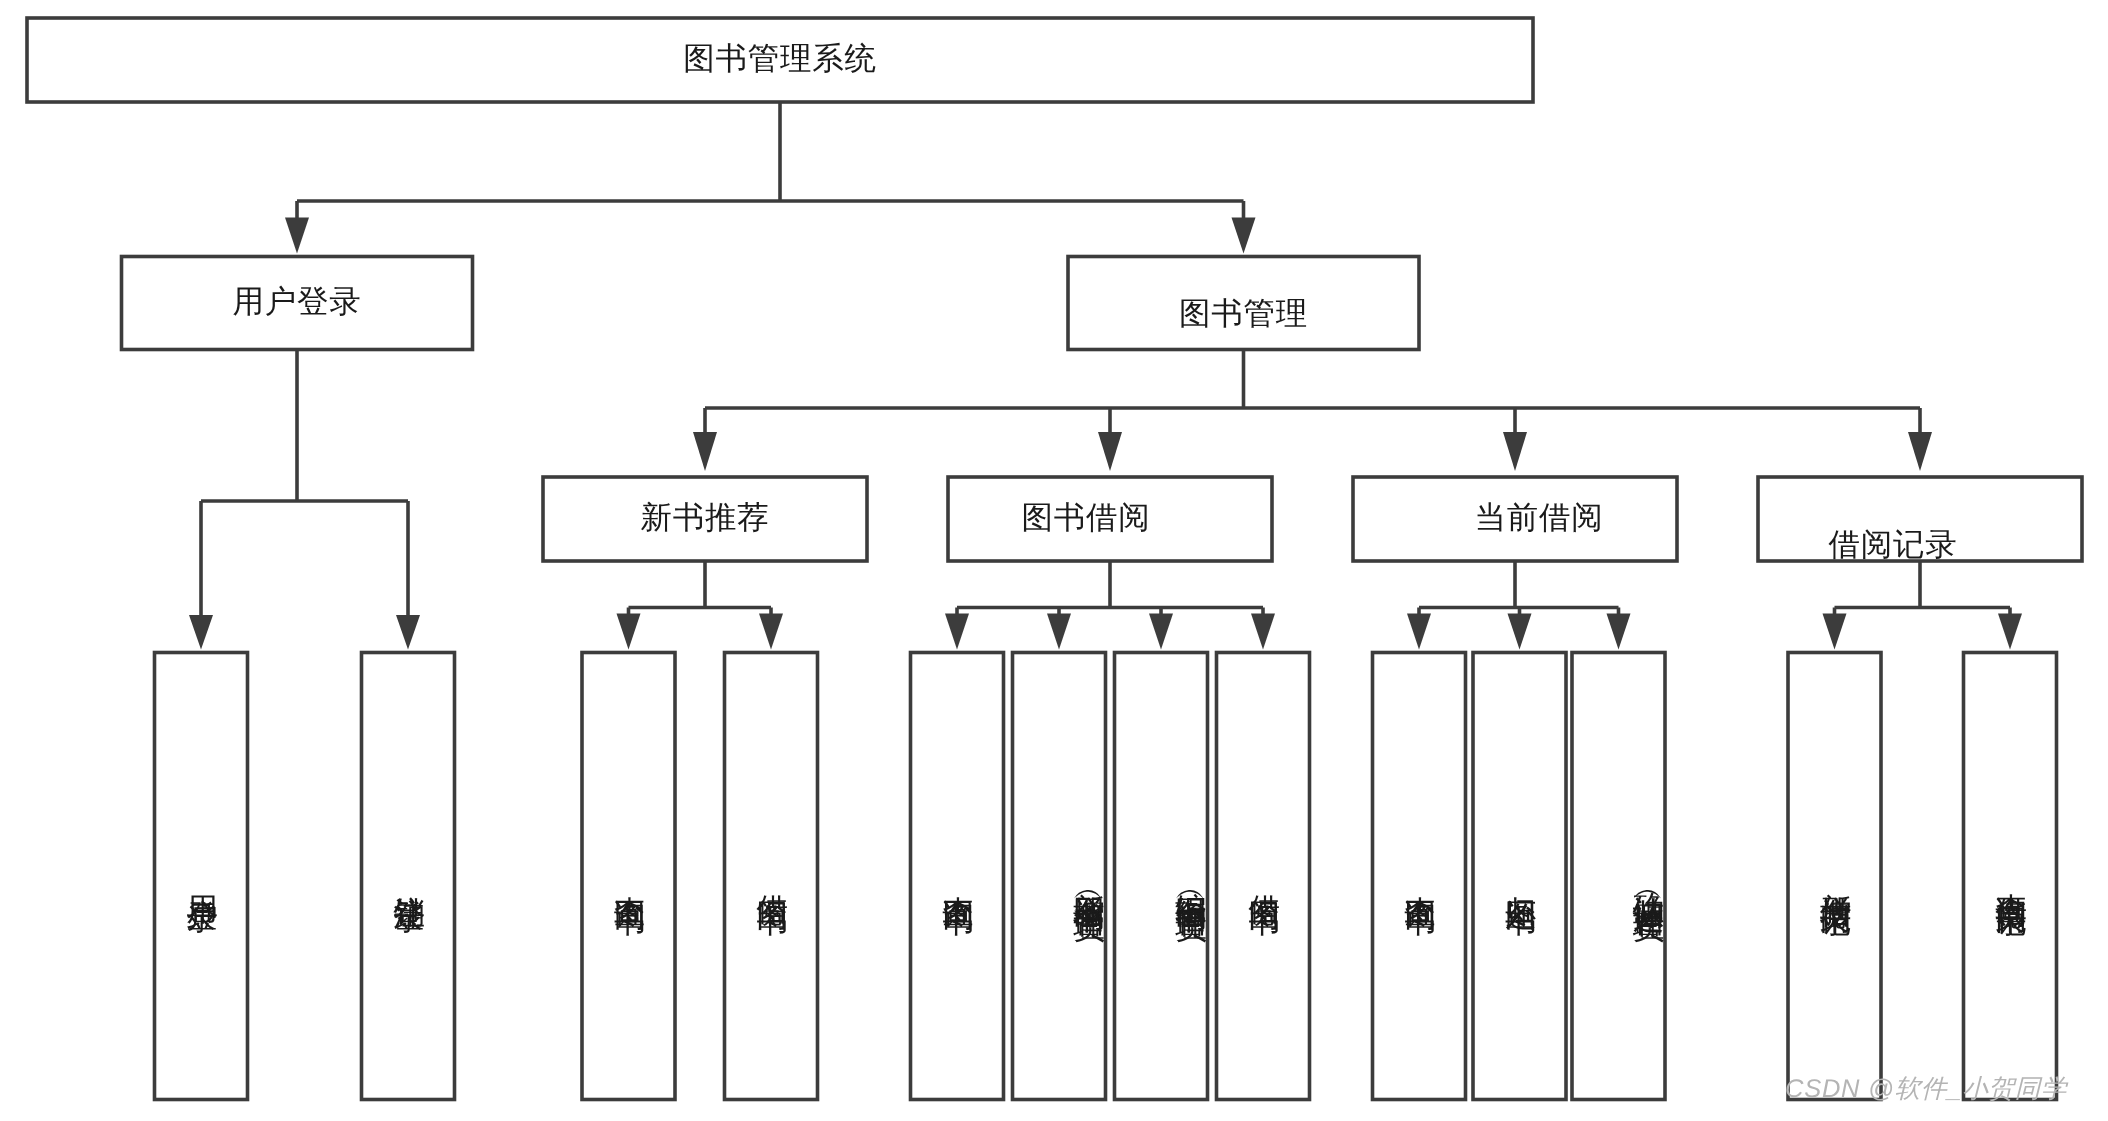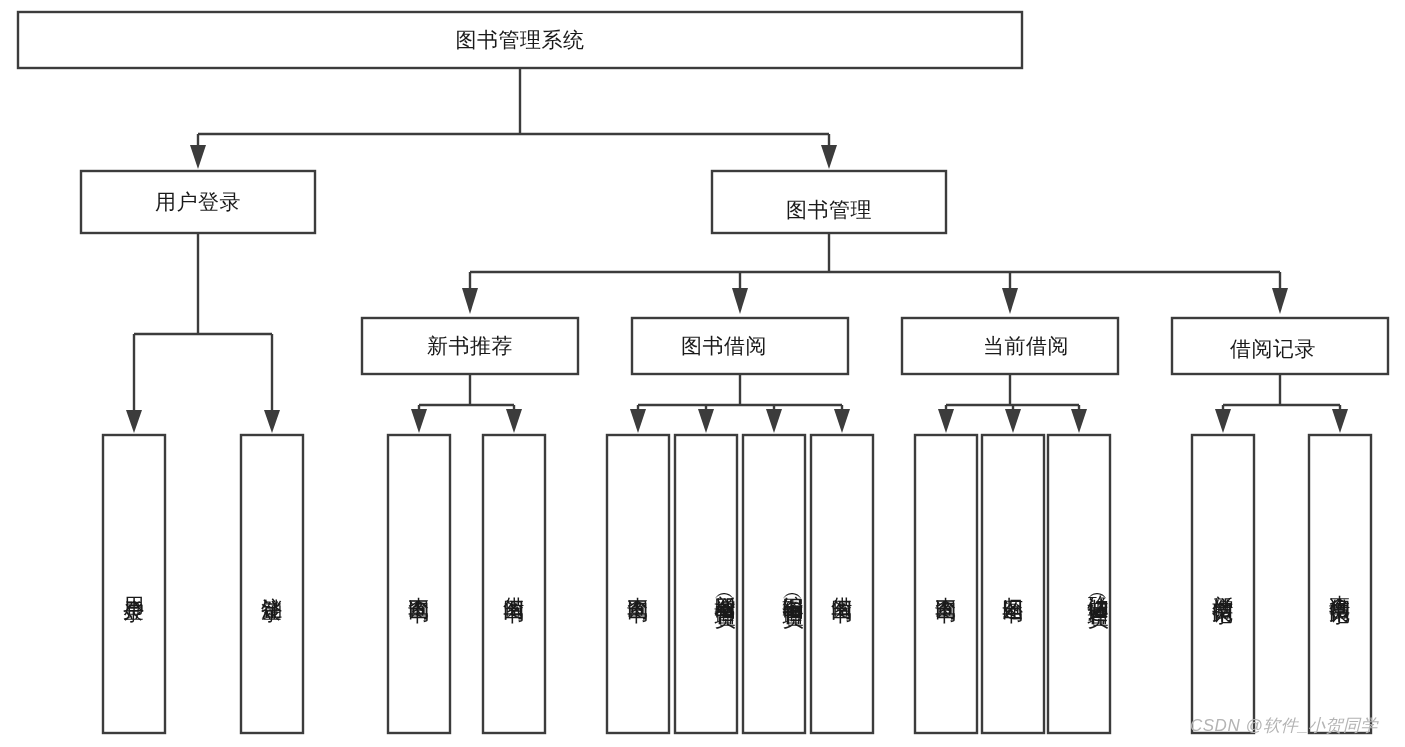--- a/index.html
+++ b/index.html
@@ -186,21 +186,21 @@
   </svg>
 
   <div class="node-label-h" style="left:18px; top:12px; width:1004px; height:56px;border-radius:15px;">图书管理系统</div>
 
   <div class="node-label-h" style="left:81px; top:171px; width:234px; height:62px;">用户登录</div>
   <div class="node-label-h" style="left:712px; top:171px; width:234px; height:78px;">图书管理</div>
 
   <div class="node-label-h" style="left:362px; top:318px; width:216px; height:56px;">新书推荐</div>
   <div class="node-label-h" style="left:632px; top:318px; width:184px; height:56px;">图书借阅</div>
   <div class="node-label-h" style="left:902px; top:318px; width:216px; height:56px;padding-left:16px;">当前借阅</div>
-  <div class="node-label-h" style="left:1172px; top:321px; width:180px; height:56px;margin-left:11px;">借阅记录</div>
+  <div class="node-label-h" style="left:1172px; top:336px; width:180px; height:56px;">借阅记录</div>
 
   <div class="node-label-v" style="left:103px; top:435px; width:62px; height:298px;">用户登录</div>
   <div class="node-label-v" style="left:241px; top:435px; width:62px; height:298px;">注销登录</div>
   <div class="node-label-v" style="left:388px; top:435px; width:62px; height:298px;">查询图书</div>
   <div class="node-label-v" style="left:483px; top:435px; width:62px; height:298px;">借阅图书</div>
   <div class="node-label-v" style="left:607px; top:435px; width:62px; height:298px;">查询图书</div>
   <div class="node-label-v" style="left:675px; top:435px; width:62px; height:298px; align-items:flex-start; padding-top:6px; box-sizing:border-box;">新增图书（管理员）</div>
   <div class="node-label-v" style="left:743px; top:435px; width:62px; height:298px; align-items:flex-start; padding-top:6px; box-sizing:border-box;">编辑图书（管理员）</div>
   <div class="node-label-v" style="left:811px; top:435px; width:62px; height:298px;">借阅图书</div>
   <div class="node-label-v" style="left:915px; top:435px; width:62px; height:298px;">查询图书</div>

